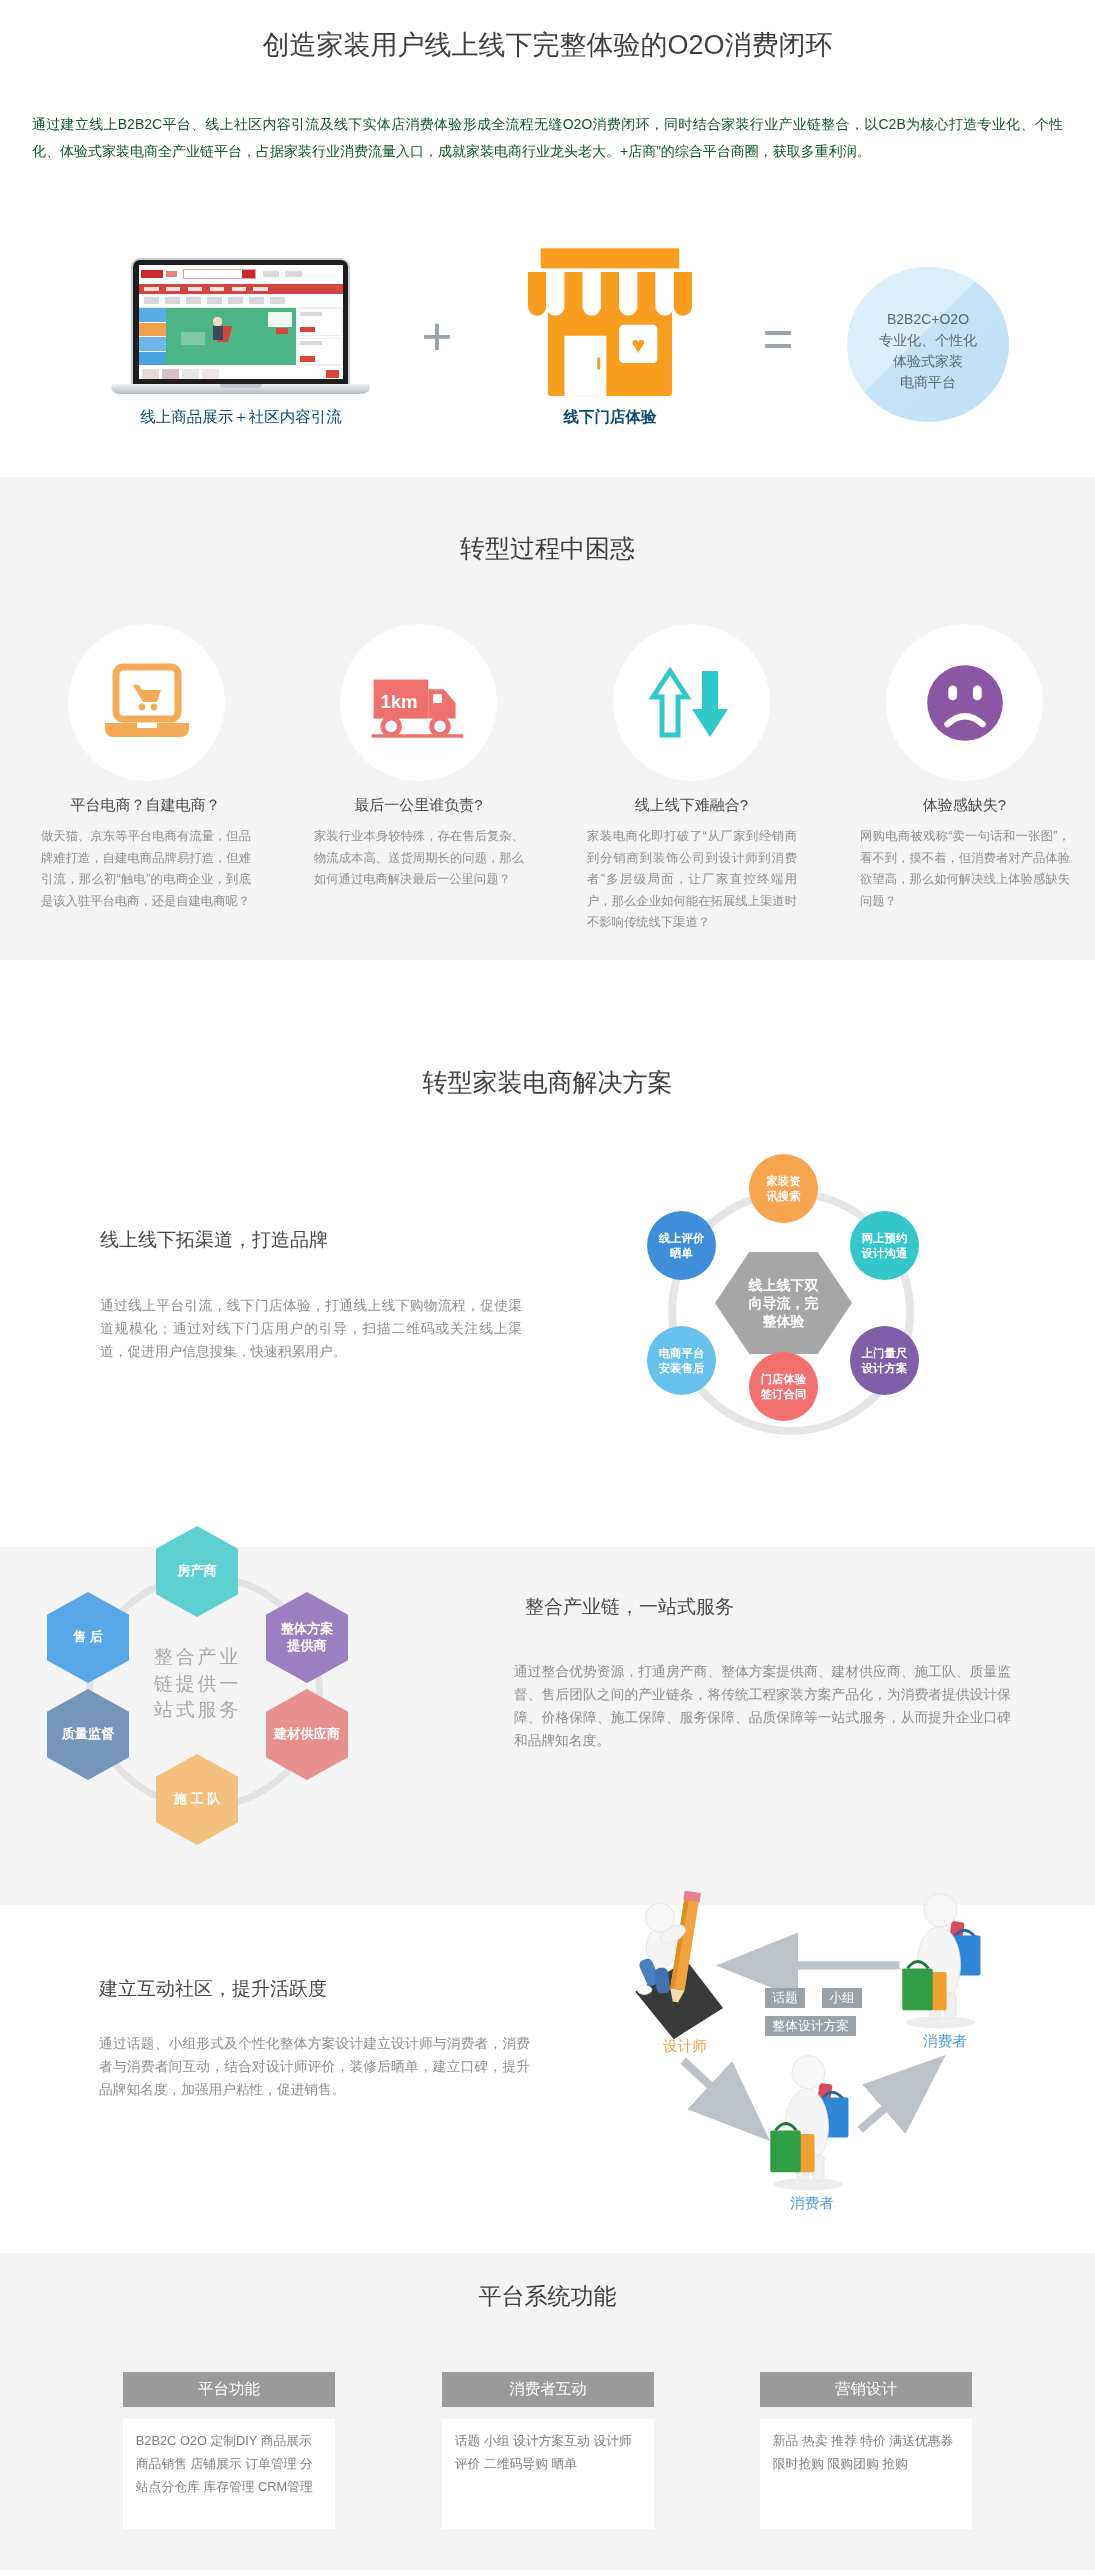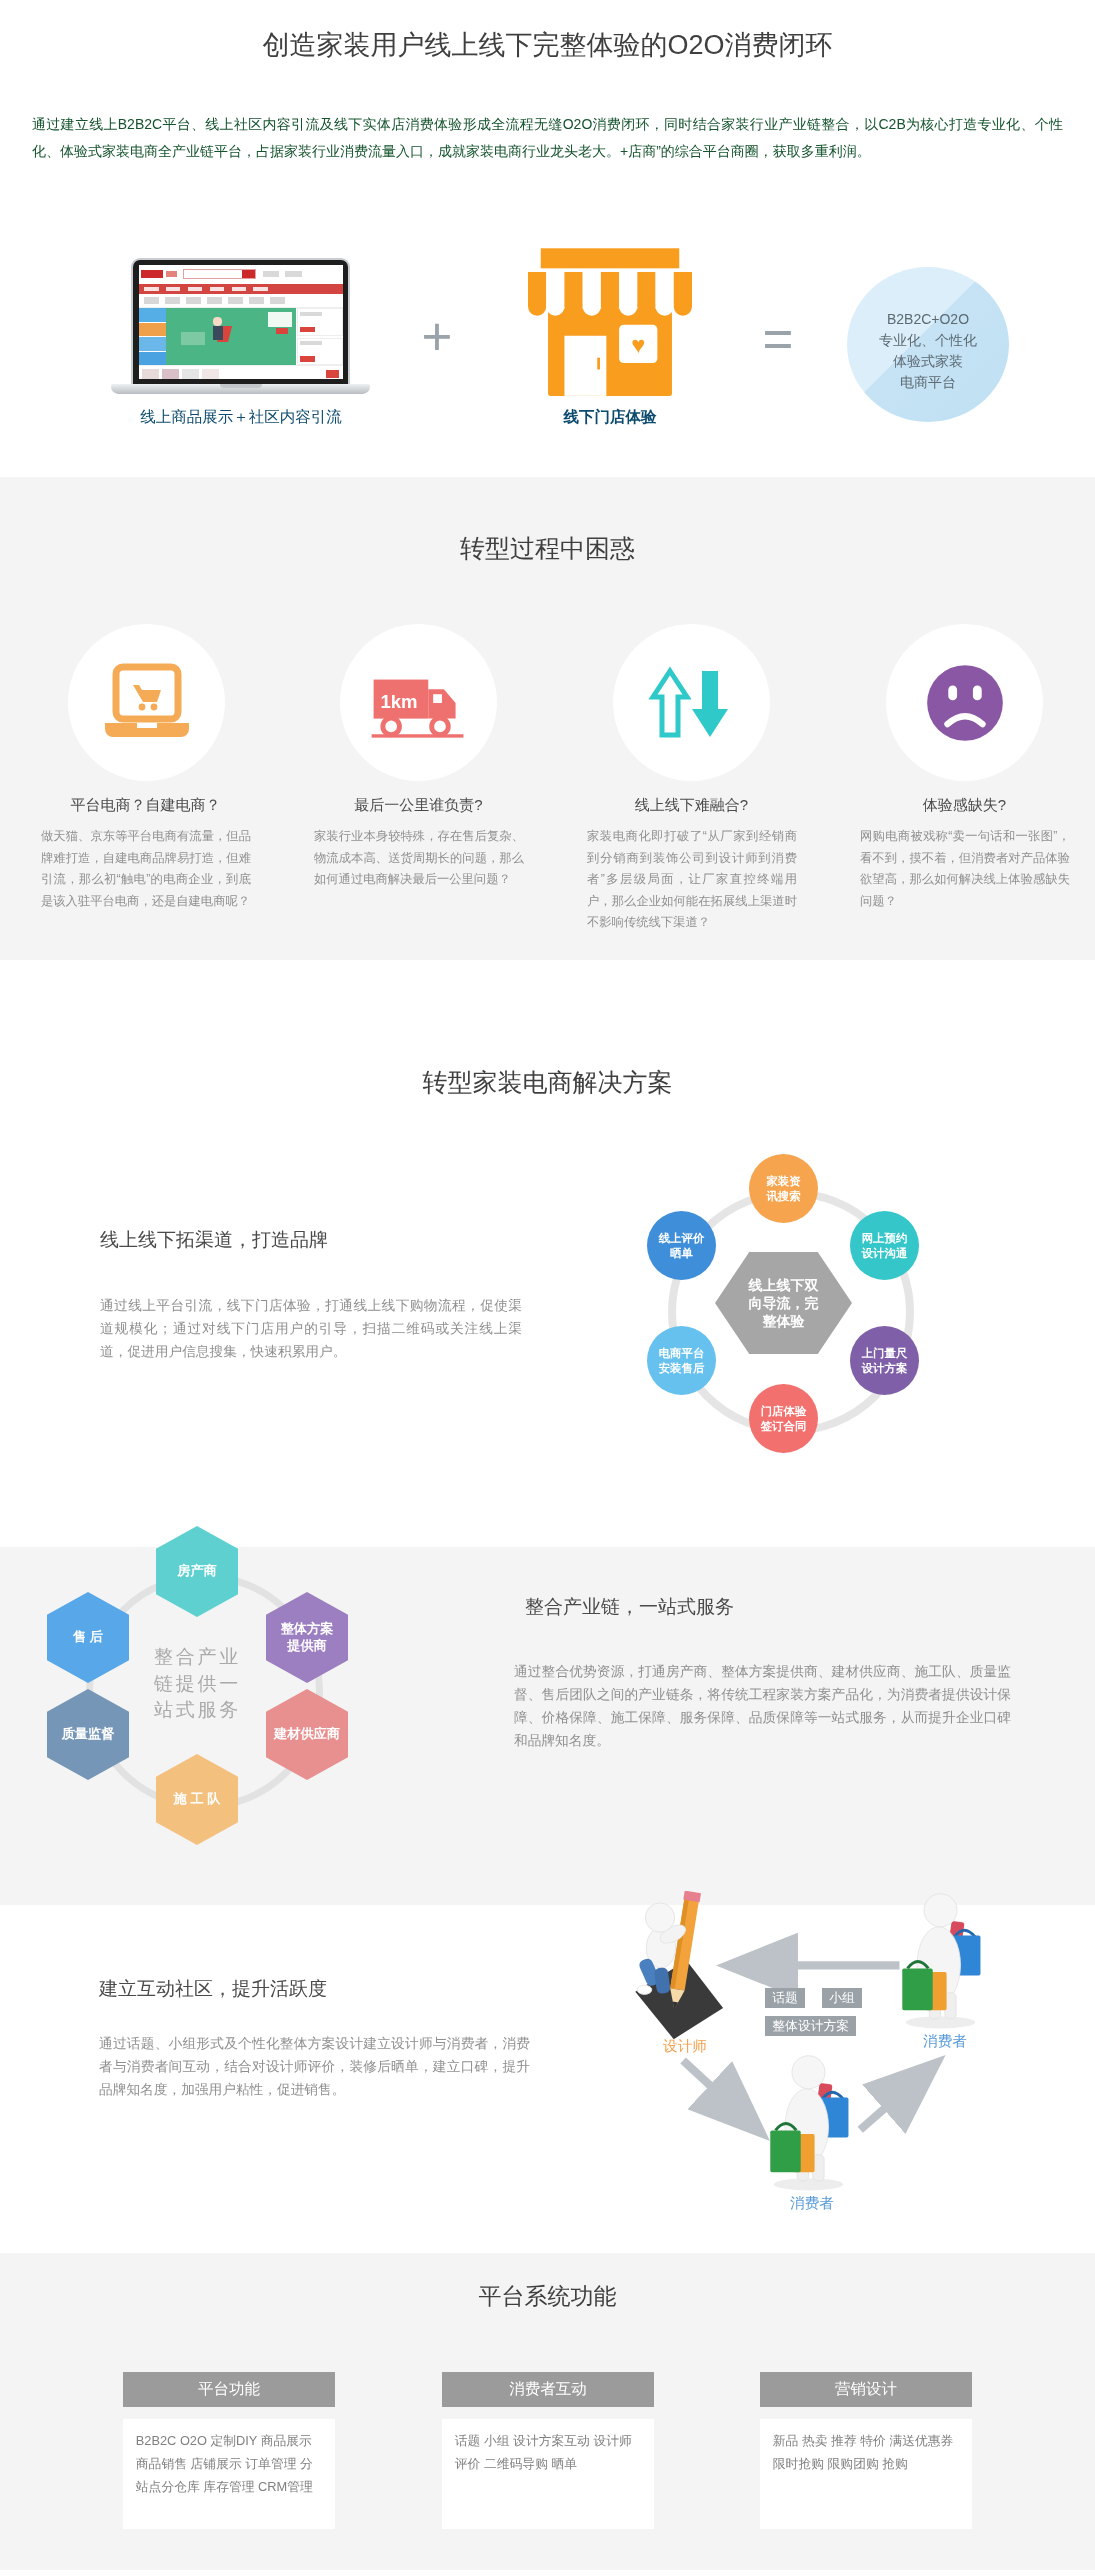--- a/index.html
+++ b/index.html
@@ -257,21 +257,21 @@
   <div class="ring" style="left:668px;top:1189px;width:230px;height:230px;border:8.2px solid #e5e5e5;"></div>
   <div class="hexagon-center pre">线上线下双
 向导流，完
 整体验</div>
   <div class="cnode pre" style="left: 749px; top: 1154px; background-color: rgb(246, 164, 77);">家装资
 讯搜索</div>
   <div class="cnode pre" style="left: 850px; top: 1211px; background-color: rgb(53, 198, 202);">网上预约
 设计沟通</div>
   <div class="cnode pre" style="left: 850px; top: 1326px; background-color: rgb(126, 95, 168);">上门量尺
 设计方案</div>
-  <div class="cnode pre" style="left: 749px; top: 1384px; background-color: rgb(242, 112, 109);">门店体验
+  <div class="cnode pre" style="left: 749px; top: 1352px; background-color: rgb(242, 112, 109);">门店体验
 签订合同</div>
   <div class="cnode pre" style="left: 647px; top: 1326px; background-color: rgb(102, 193, 239);">电商平台
 安装售后</div>
   <div class="cnode pre" style="left: 647px; top: 1211px; background-color: rgb(63, 142, 217);">线上评价
 晒单</div>
 
   <div class="ring" style="left:86px;top:1573px;width:223px;height:223px;border:7.3px solid #e2e2e2;"></div>
   <div class="chain-center pre">整合产业
 链提供一
 站式服务</div>

